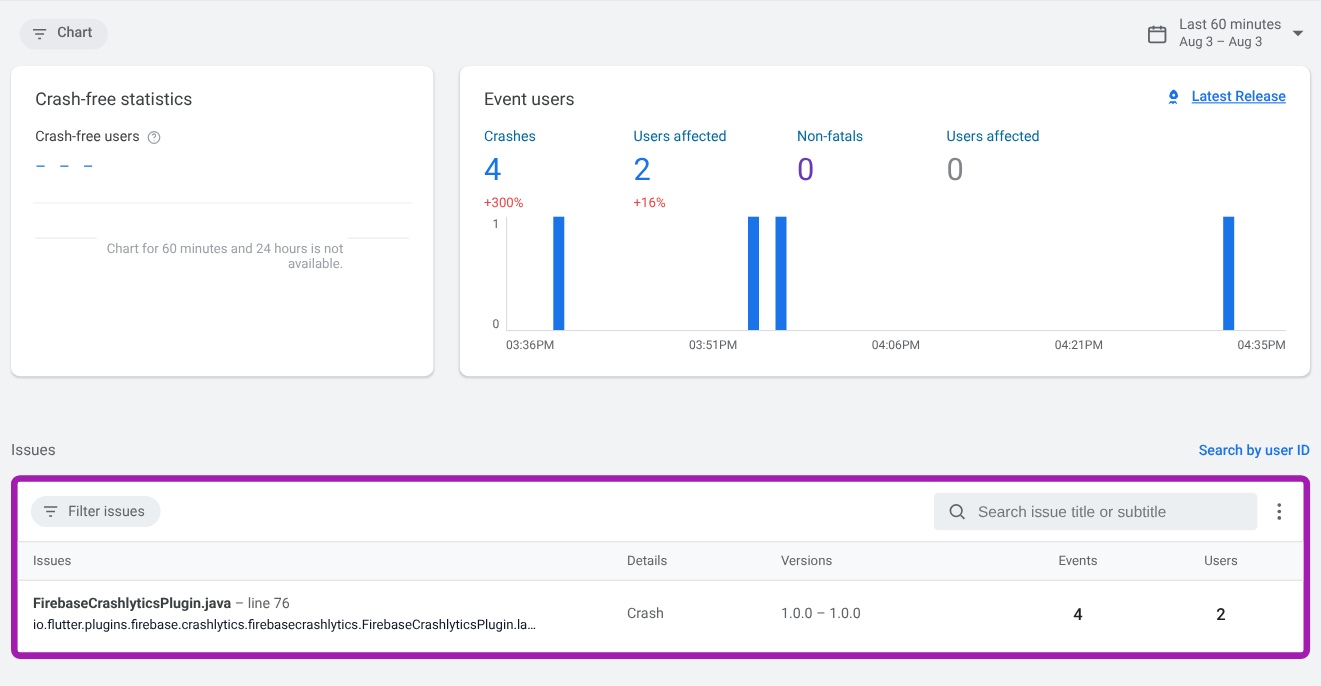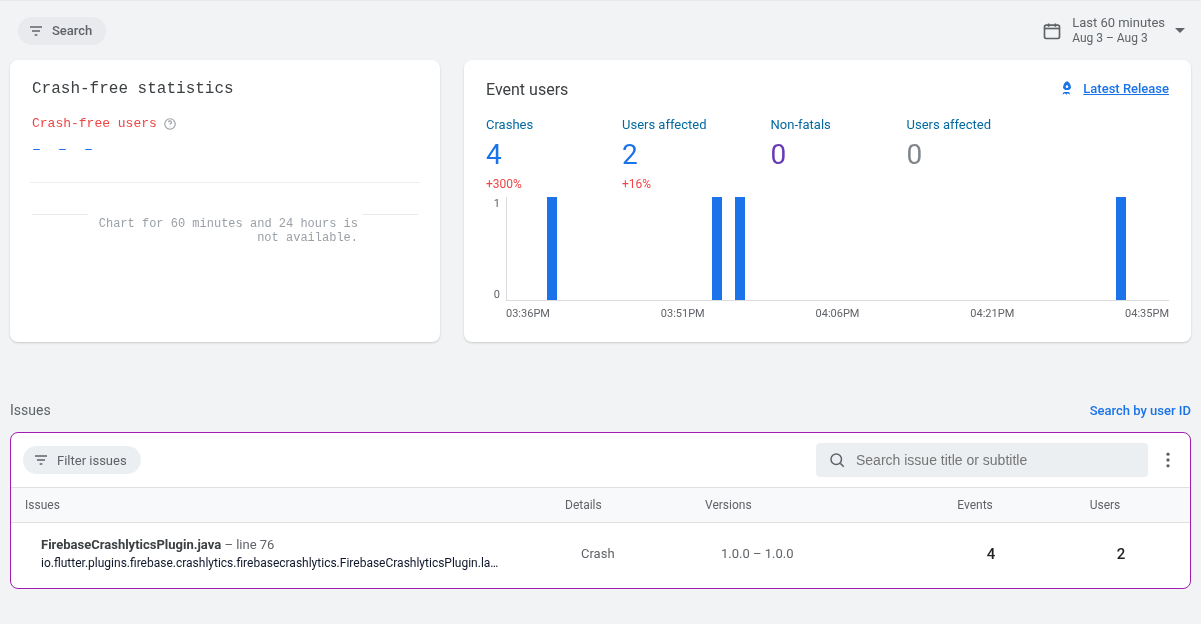--- a/index.html
+++ b/index.html
@@ -55,33 +55,33 @@
     display: flex;
     gap: 24px;
     padding: 0 10px 20px 10px;
   }
   .card {
     background: #fff;
     border-radius: 8px;
     box-shadow: 0 1px 2px rgba(60,64,67,.15), 0 1px 2px rgba(60,64,67,.08);
     padding: 20px 22px 18px 22px;
   }
-  .card-left { width: 430px; height: 282px; font-family: Liberation Mono, monospace; }
+  .card-left { width: 384px; height: 282px; }
   .card-right { flex: 1; height: 282px; position: relative; }
 
   .card h2 {
     font-size: 16px;
     font-weight: 400;
     color: #3c4043;
     margin-bottom: 18px;
   }
 
   .cfu-row {
     display: flex; align-items: center; gap: 6px;
-    color: #ef4444; font-size: 13px;
+    color: #404040; font-size: 13px;
     margin-bottom: 10px;
   }
   .dashes { letter-spacing: 4px; color: #1a73e8; font-size: 15px; margin-bottom: 24px; }
 
   .hr-thin { height: 1px; background: #eceff1; margin: 0 -2px; }
 
   .chart-unavail {
     color: #9aa0a6; font-size: 12px; text-align: right;
     padding: 34px 60px 0 60px;
     position: relative;
@@ -138,39 +138,39 @@
   .issues-header {
     display: flex; justify-content: space-between; align-items: center;
     padding: 40px 10px 14px 10px;
   }
   .issues-header .title { color: #5f6368; font-size: 14px; }
   .search-userid { color: #1a73e8; font-weight: 500; font-size: 13px; cursor: pointer; }
 
   .issues-card {
     margin: 0 10px;
     background: #fff;
-    border: 1px solid #a21caf;
+    border: 6px solid #a21caf;
     border-radius: 8px;
     overflow: hidden;
   }
   .issues-toolbar {
     display: flex; align-items: center; justify-content: space-between;
     padding: 10px 12px;
     gap: 12px;
   }
   .chip-light {
     display: inline-flex; align-items: center; gap: 8px;
     background: #eceff1; color: #5f6368; font-size: 13px;
     padding: 6px 14px 6px 10px; border-radius: 16px; cursor: pointer;
   }
   .tool-right { display: flex; align-items: center; gap: 10px; }
   .searchbox {
     display: flex; align-items: center; gap: 10px;
     background: #eceff1; border-radius: 4px; padding: 8px 12px;
-    width: 332px; color: #5f6368; font-size: 14px;
+    width: 294px; color: #5f6368; font-size: 14px;
   }
   .searchbox input {
     flex: 1; border: none; background: transparent; outline: none;
     font-size: 14px; color: #3c4043;
   }
   .more-icon { cursor: pointer; }
 
   .thead {
     display: grid;
     grid-template-columns: 540px 140px 200px 140px 120px;
@@ -182,21 +182,20 @@
   }
   .thead .c-events, .thead .c-users { text-align: center; }
 
   .trow {
     display: grid;
     grid-template-columns: 540px 140px 200px 140px 120px;
     padding: 14px 14px 18px 14px;
     align-items: center;
     font-size: 13px;
     cursor: pointer;
-    margin-left: 16px;
   }
   .trow .issue-title { font-weight: 500; color: #3c4043; }
   .trow .issue-title .line { font-weight: 400; color: #5f6368; }
   .trow .issue-sub {
     color: #0f172a; font-size: 12px; margin-top: 4px;
     max-width: 500px; white-space: nowrap; overflow: hidden; text-overflow: ellipsis;
   }
   .trow .details, .trow .versions { color: #5f6368; }
   .trow .events, .trow .users { text-align: center; font-weight: 500; color: #202124; font-size: 15px; }
 
@@ -207,21 +206,21 @@
 </head>
 <body>
 
 <div class="topbar">
   <div class="chip">
     <span class="icon">
       <svg width="16" height="16" viewBox="0 0 24 24" fill="#5f6368">
           <path d="M3 5h18v2H3V5zm3 6h12v2H6v-2zm4 6h4v2h-4v-2z"></path>
         </svg>
     </span>
-    <span>Search</span>
+    <span>Chart</span>
   </div>
 
   <div class="date-range">
     <span class="icon">
       <svg width="20" height="20" viewBox="0 0 24 24" fill="none" stroke="#5f6368" stroke-width="2">
         <rect x="3" y="5" width="18" height="16" rx="2"></rect>
         <line x1="3" y1="9" x2="21" y2="9"></line>
         <line x1="8" y1="3" x2="8" y2="7"></line>
         <line x1="16" y1="3" x2="16" y2="7"></line>
       </svg>

